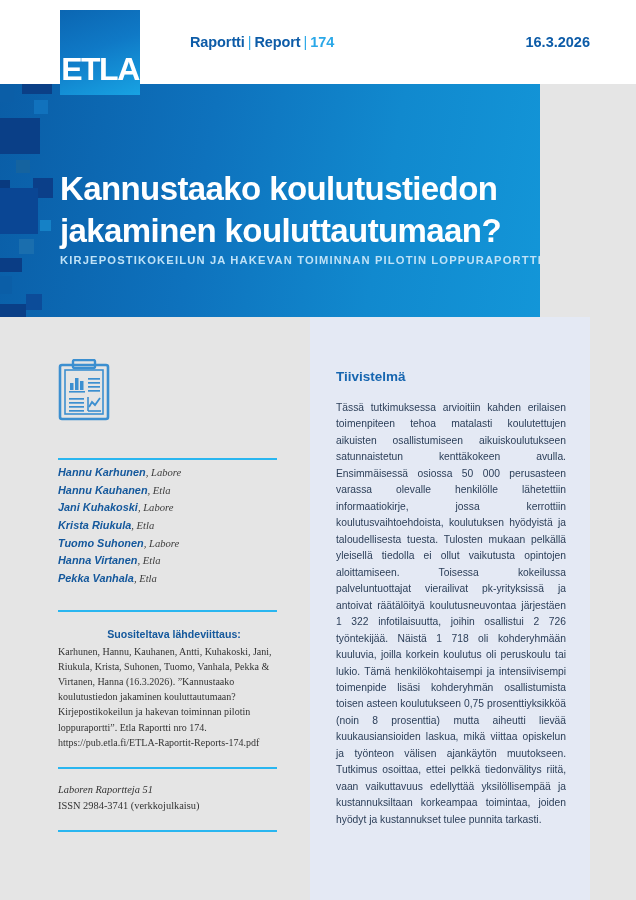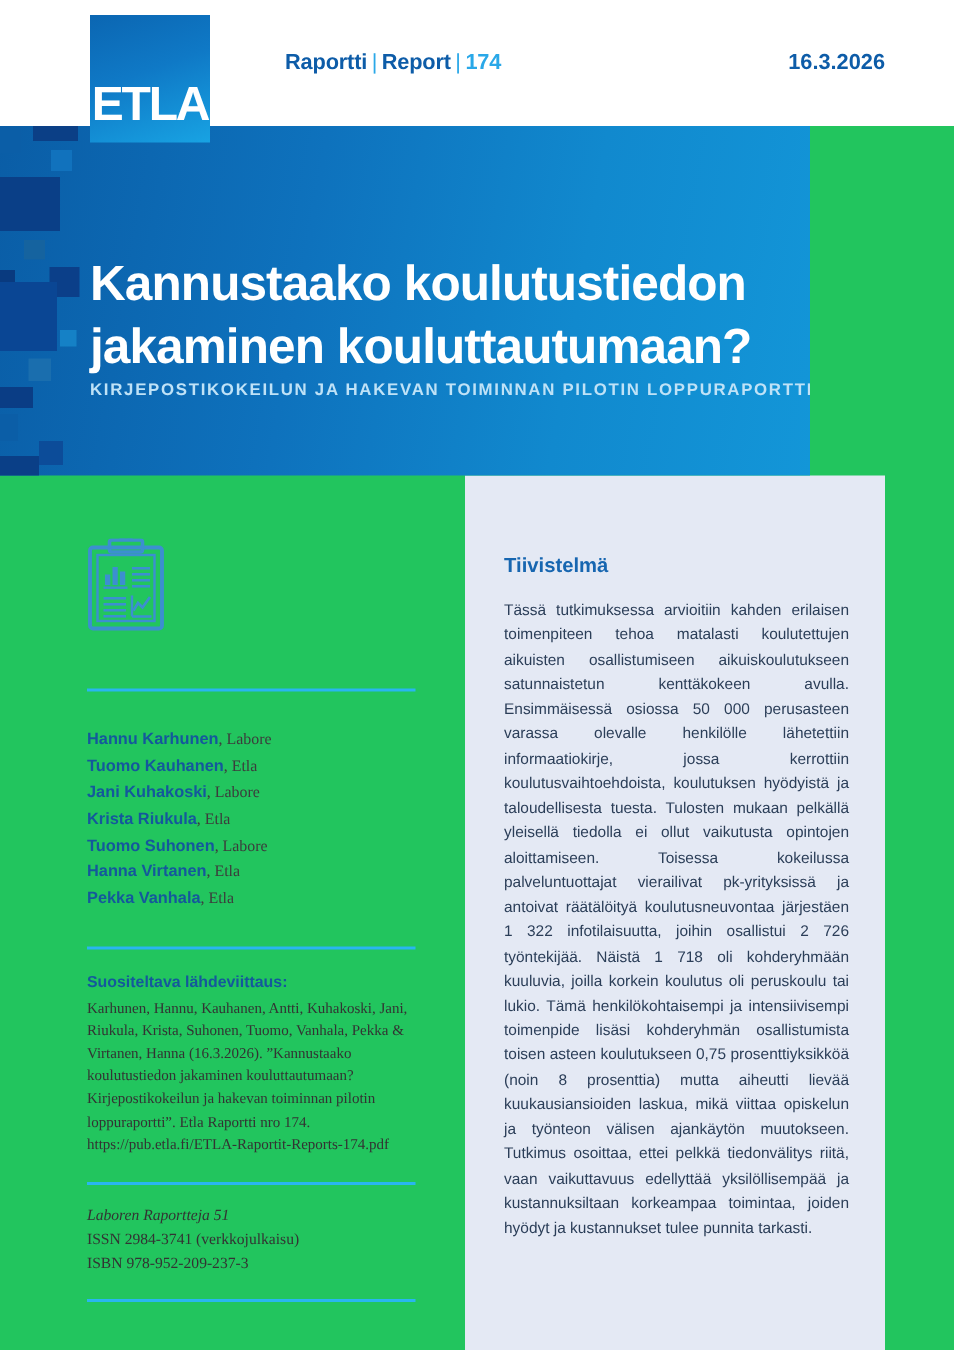--- a/index.html
+++ b/index.html
@@ -9,21 +9,21 @@
   }
   body {
     font-family: "Liberation Sans", sans-serif;
     -webkit-font-smoothing: antialiased;
   }
   #page {
     position: relative;
     width: 636px;
     height: 900px;
     overflow: hidden;
-    background: #22c55e;
+    background: #e5e5e5;
   }
 
   
   .header {
     position: absolute;
     top: 0; left: 0;
     width: 636px;
     height: 84px;
     background: #ffffff;
     z-index: 6;
@@ -146,41 +146,43 @@
   }
   .doc-icon { margin-top: 42px; }
   .rule {
     height: 2px;
     background: #29b6f0;
     width: 219px;
     margin: 0;
   }
   .rule-a { margin-top: 33px; }
   .authors {
-    margin-top: 24px;
+    margin-top: 4px;
     font-size: 10.6px;
     line-height: 1.62;
     color: #3c3c3c;
+    font-style: italic;
   }
   .authors .an {
     font-weight: bold;
     color: #14589c;
     font-size: 10.9px;
   }
   .authors .af {
     font-family: "Liberation Serif", serif;
     color: #3c3c3c;
     font-size: 10.6px;
   }
   .rule-b { margin-top: 22px; }
   .cite-head {
     margin-top: 16px;
     font-size: 10.6px;
     font-weight: bold;
     color: #14589c;
+    text-align: center;
   }
   .cite-body {
     margin-top: 4px;
     font-family: "Liberation Serif", serif;
     font-size: 10px;
     line-height: 1.52;
     color: #333333;
     width: 222px;
   }
   .rule-c { margin-top: 17px; }
@@ -266,37 +268,36 @@
         <path d="M30 52 L30 38" stroke="#3c8fd0" stroke-width="1.6" fill="none"></path>
         <path d="M30 52 L43 52" stroke="#3c8fd0" stroke-width="1.6" fill="none"></path>
         <path d="M31 48 L34 43 L37 46 L42 39" stroke="#3c8fd0" stroke-width="1.8" fill="none"></path>
       </svg>
     </div>
 
     <div class="rule rule-a"></div>
 
     <div class="authors">
       <div><span class="an">Hannu Karhunen</span><span class="af">, </span><span class="af">Labore</span></div>
-      <div><span class="an">Tuomo Kauhanen</span><span class="af">, </span><span class="af">Etla</span></div>
+      <div><span class="an">Hannu Kauhanen</span><span class="af">, </span><span class="af">Etla</span></div>
       <div><span class="an">Jani Kuhakoski</span><span class="af">, </span><span class="af">Labore</span></div>
       <div><span class="an">Krista Riukula</span><span class="af">, </span><span class="af">Etla</span></div>
       <div><span class="an">Tuomo Suhonen</span><span class="af">, </span><span class="af">Labore</span></div>
       <div><span class="an">Hanna Virtanen</span><span class="af">, </span><span class="af">Etla</span></div>
       <div><span class="an">Pekka Vanhala</span><span class="af">, </span><span class="af">Etla</span></div>
     </div>
 
     <div class="rule rule-b"></div>
 
     <div class="cite-head">Suositeltava lähdeviittaus:</div>
     <div class="cite-body">Karhunen, Hannu, Kauhanen, Antti, Kuhakoski, Jani, Riukula, Krista, Suhonen, Tuomo, Vanhala, Pekka &amp; Virtanen, Hanna (16.3.2026). ”Kannustaako koulutustiedon jakaminen kouluttautumaan? Kirjepostikokeilun ja hakevan toiminnan pilotin loppuraportti”. Etla Raportti nro 174. https://pub.etla.fi/ETLA-Raportit-Reports-174.pdf</div>
 
     <div class="rule rule-c"></div>
 
     <div class="issn-block">
       <div class="series">Laboren Raportteja 51</div>
       <div>ISSN 2984-3741 (verkkojulkaisu)</div>
-      <div>ISBN 978-952-209-237-3</div>
     </div>
 
     <div class="rule rule-d"></div>
   </div>
 
 </div>
 
 </body></html>

